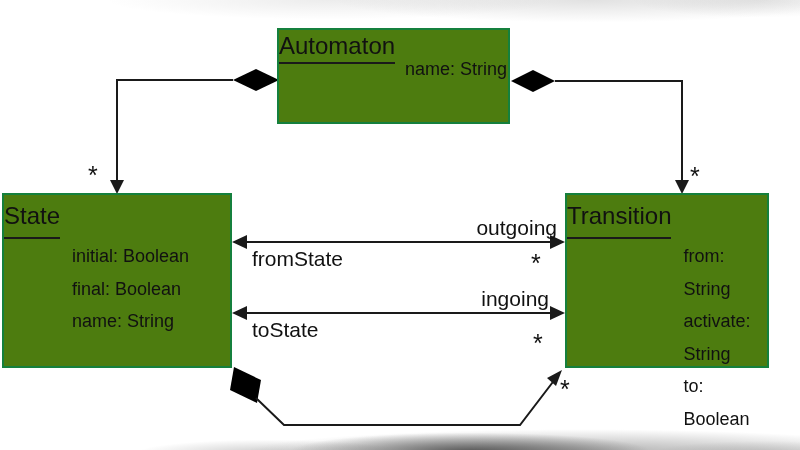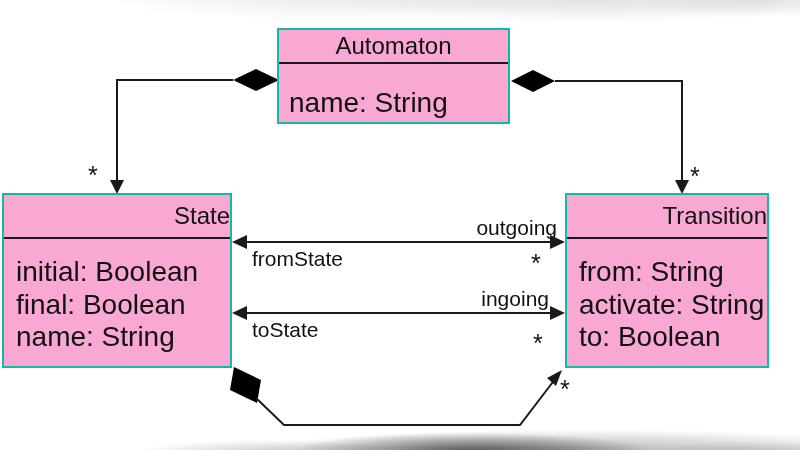--- a/index.html
+++ b/index.html
@@ -18,34 +18,34 @@
   .bottom-shade {
     position:absolute; left:0; bottom:0; width:800px; height:26px; pointer-events:none;
     background:
       radial-gradient(ellipse 250px 26px at 470px 105%, rgba(45,45,45,0.72), rgba(45,45,45,0) 72%),
       radial-gradient(ellipse 430px 30px at 580px 110%, rgba(90,90,90,0.50), rgba(90,90,90,0) 78%),
       radial-gradient(ellipse 170px 18px at 270px 115%, rgba(110,110,110,0.38), rgba(110,110,110,0) 80%),
       radial-gradient(ellipse 140px 16px at 765px 115%, rgba(120,120,120,0.32), rgba(120,120,120,0) 82%);
   }
   svg.wires { position:absolute; left:0; top:0; }
   .uml-class {
-    position:absolute; background:#f9a8d4; border:2px solid #14b8a6;
-    display:flex; flex-direction:column;
+    position:absolute; background:#4d7c0f; border:2px solid #15803d;
+    display:flex; flex-direction:row;
   }
   .uml-title {
     text-align:center; font-size:24px; border-bottom:2px solid #1a1a1a; color:#111;
   }
-  .uml-attrs { font-size:28px; color:#111; }
+  .uml-attrs { font-size:18px; color:#111; }
   #box-automaton { left:277px; top:28px; width:233px; height:96px; }
   #box-automaton .uml-title { height:34px; line-height:31px; }
   #box-automaton .uml-attrs { padding:24px 0 0 10px; line-height:30px; }
   #box-state { left:2px; top:193px; width:230px; height:175px; }
   #box-transition { left:565px; top:193px; width:204px; height:175px; }
   #box-state .uml-title, #box-transition .uml-title { height:44px; line-height:41px;text-align:right; }
-  #box-state .uml-attrs, #box-transition .uml-attrs { padding:17px 0 0 12px; line-height:32.5px; }
+  #box-state .uml-attrs, #box-transition .uml-attrs { padding:17px 0 0 12px; line-height:32.5px;margin-top:28px; }
   .edge-label { position:absolute; font-size:21px; white-space:nowrap; color:#111; }
   .mult { position:absolute; font-size:25px; line-height:1; color:#111; }
   #lbl-outgoing  { right:243px; top:216px; }
   #lbl-fromstate { left:252px;  top:247px; }
   #lbl-ingoing   { right:251px; top:287px; }
   #lbl-tostate   { left:252px;  top:318px; }
   #mult-state      { left:88px;  top:163px; }
   #mult-transition { left:690px; top:164px; }
   #mult-outgoing   { left:531px; top:251px; }
   #mult-ingoing    { left:533px; top:331px; }

